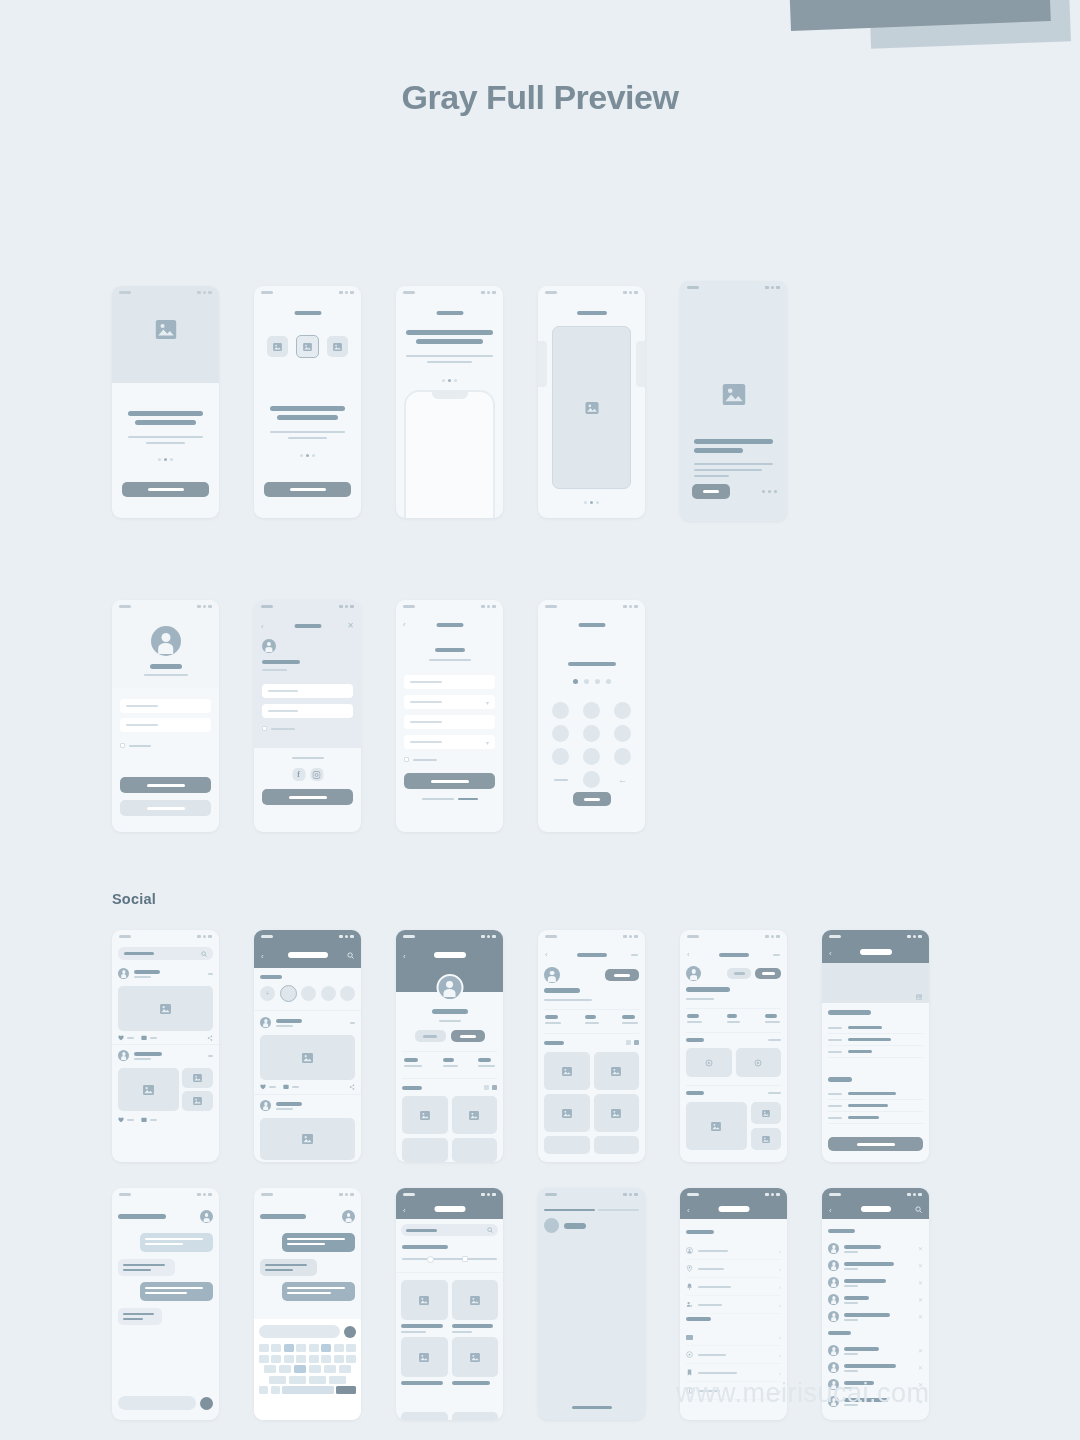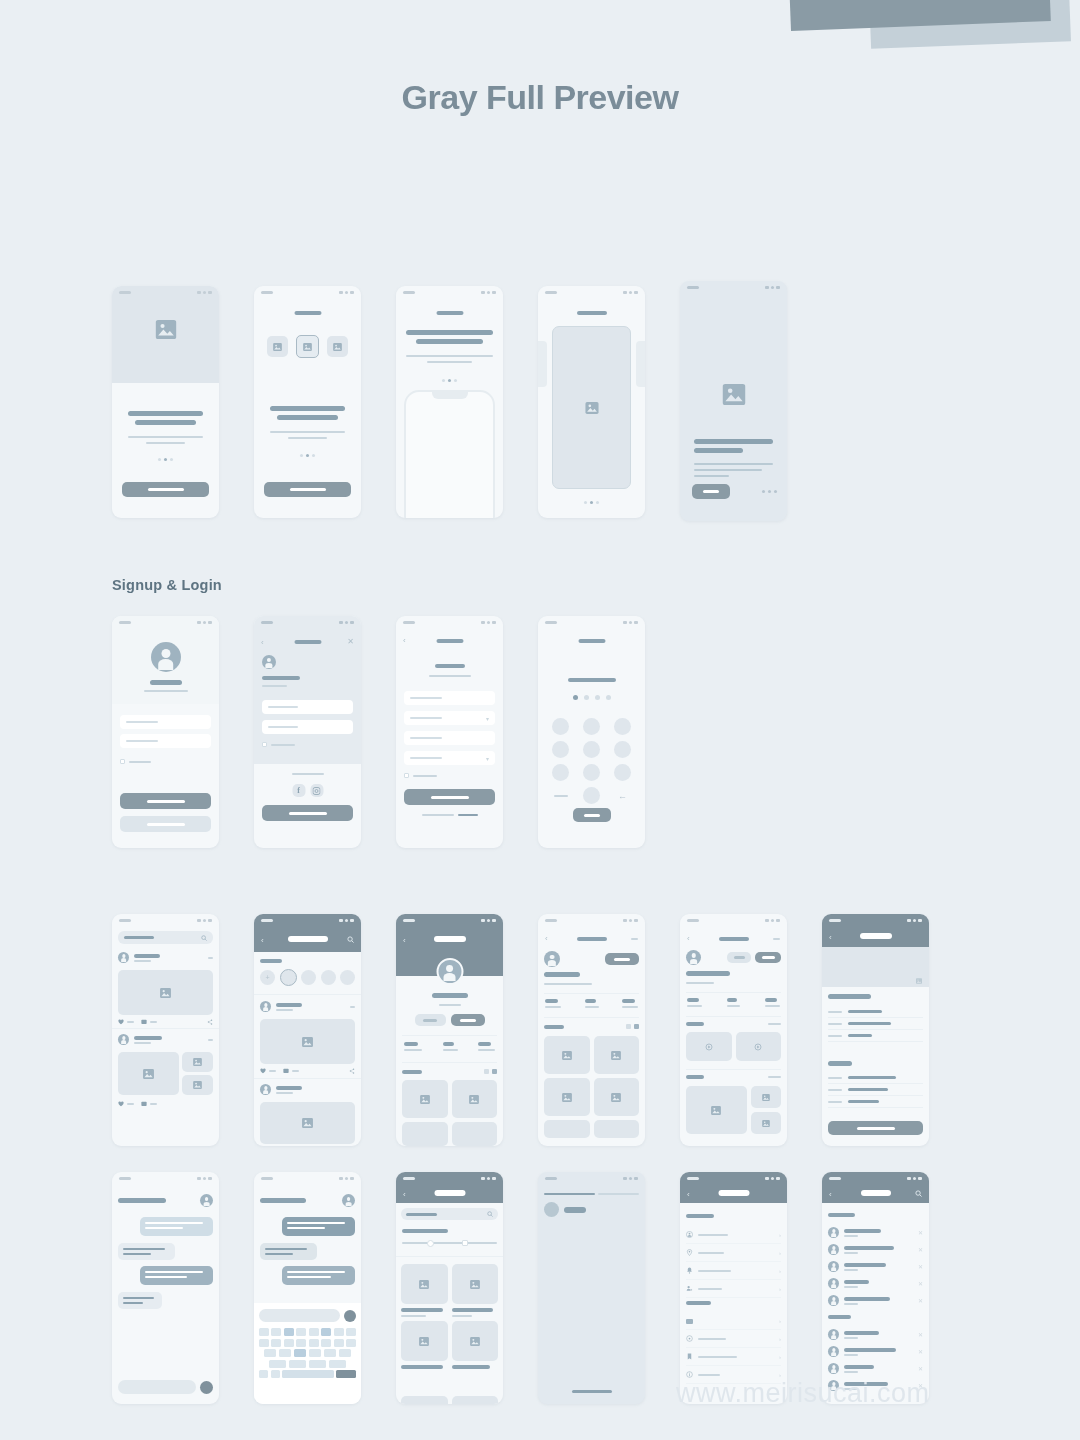--- a/index.html
+++ b/index.html
@@ -256,21 +256,20 @@
       <div class="dots" style="position:absolute;right:10px;top:209px;">
         <div class="dot" style="background:#b7c5cf;"></div>
           <div class="dot" style="background:#b7c5cf;"></div>
           <div class="dot" style="background:#b7c5cf;"></div>
       </div>
     </div>
   </div>
 </div>
 
 <div class="section" style="top:577px;">
-  <div class="section-title">Signup &amp; Login</div>
 
   <div class="row" style="margin-top:23px; gap:35px;">
 
     <div class="phone">
       <div style="position:absolute;inset:0 0 auto 0;height:88px;background:#f2f6f8;"></div>
       <div class="statusbar">
           <div class="sb-left"></div>
           <div class="sb-right">
             <div class="sb-dot w"></div>
             <div class="sb-dot"></div>
@@ -413,20 +412,21 @@
         <div style="align-self:center;color:#b7c5cf;font-size:9px;">←</div>
       </div>
       <div class="btn-primary" style="position:absolute;left:50%;transform:translateX(-50%);top:192px;width:38px;height:14px;">
         <div class="inner" style="width:16px;"></div>
       </div>
     </div>
   </div>
 </div>
 
 <div class="section" style="top:891px;">
+  <div class="section-title">Social</div>
 
   <div class="row" style="margin-top:23px; gap:35px;">
 
     <div class="phone">
       <div class="statusbar">
           <div class="sb-left"></div>
           <div class="sb-right">
             <div class="sb-dot w"></div>
             <div class="sb-dot"></div>
             <div class="sb-dot w"></div>

